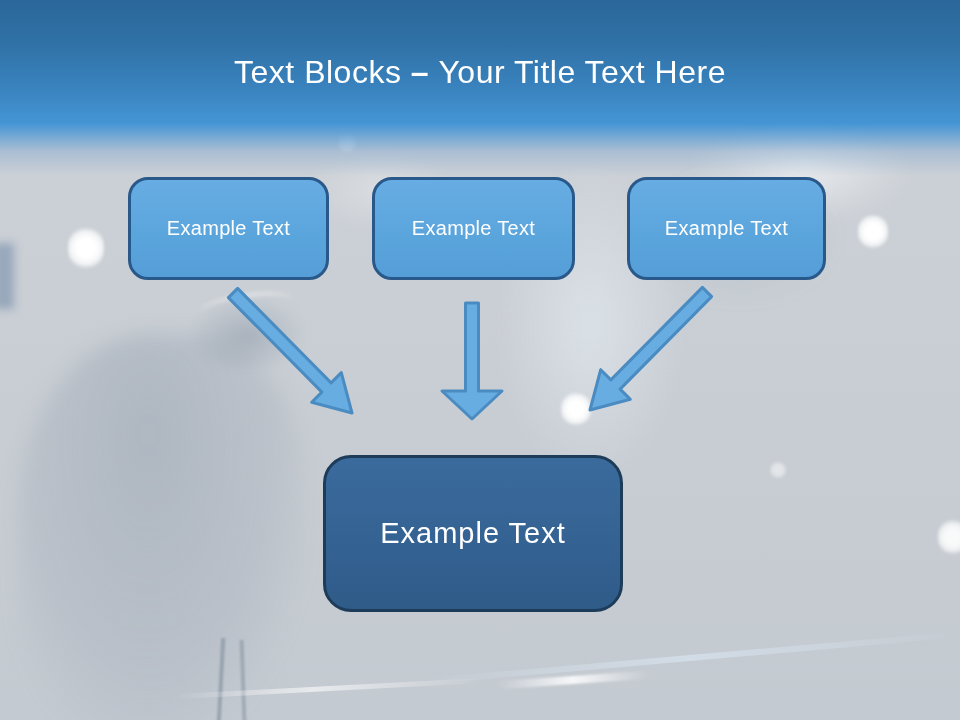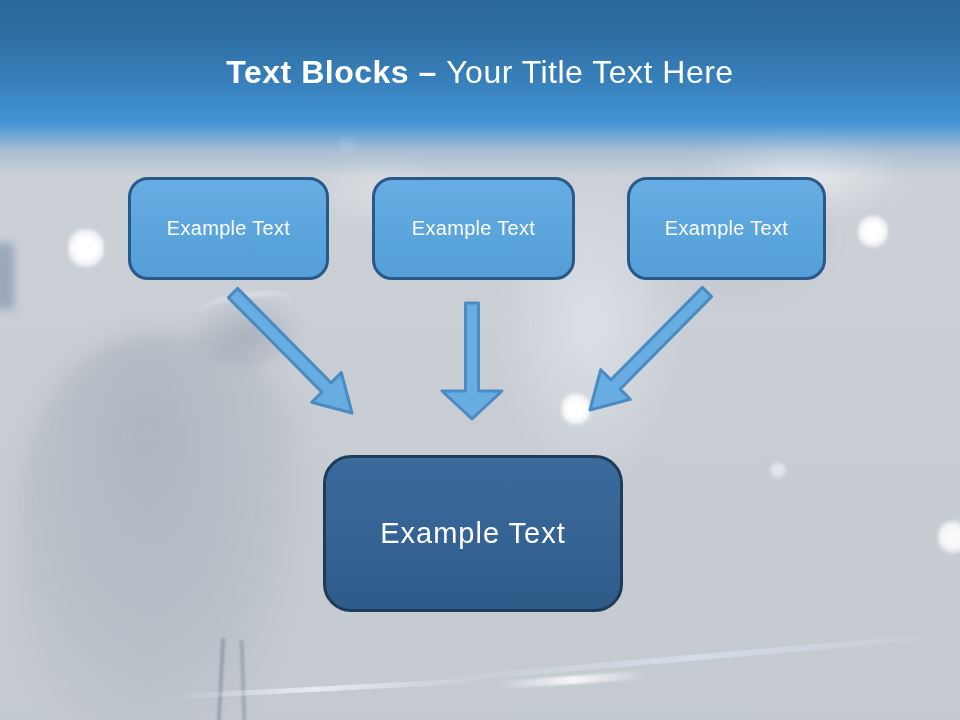--- a/index.html
+++ b/index.html
@@ -47,21 +47,21 @@
   .st2{left:420px;top:655px;width:540px;height:6px;transform:rotate(-5deg);opacity:.5;
     background:linear-gradient(90deg,rgba(225,238,250,0),#dfeefc 50%,rgba(225,238,250,0));}
   .st3{left:498px;top:676px;width:150px;height:8px;transform:rotate(-4deg);opacity:.85;filter:blur(1px);
     background:linear-gradient(90deg,rgba(255,255,255,0),#fff 50%,rgba(255,255,255,0));}
 
   
   .header-band{position:absolute;left:0;top:0;width:100%;height:176px;
     background:linear-gradient(180deg,#2b679a 0%,#2f70a4 22%,#3a84c0 52%,#4495d5 70%,rgba(130,168,206,.45) 86%,rgba(200,208,216,0) 100%);}
   .slide-title{position:absolute;left:0;top:52px;width:100%;text-align:center;
     color:#ffffff;font-size:32px;line-height:40px;letter-spacing:.5px;white-space:nowrap;}
-  .slide-title .tb{font-weight:bold;}
+  .slide-title .tb{font-weight:normal;}
   .slide-title .sep{font-weight:bold;}
 
   
   .tbox{position:absolute;top:177px;height:103px;border-radius:20px;
     background:linear-gradient(180deg,#67ade3 0%,#5ba5dd 55%,#559ed7 100%);
     border:3px solid #29598a;display:flex;align-items:center;justify-content:center;
     color:#ffffff;font-size:20px;letter-spacing:.3px;}
   .tbox1{left:128px;width:201px;}
   .tbox2{left:372px;width:203px;}
   .tbox3{left:627px;width:199px;}

